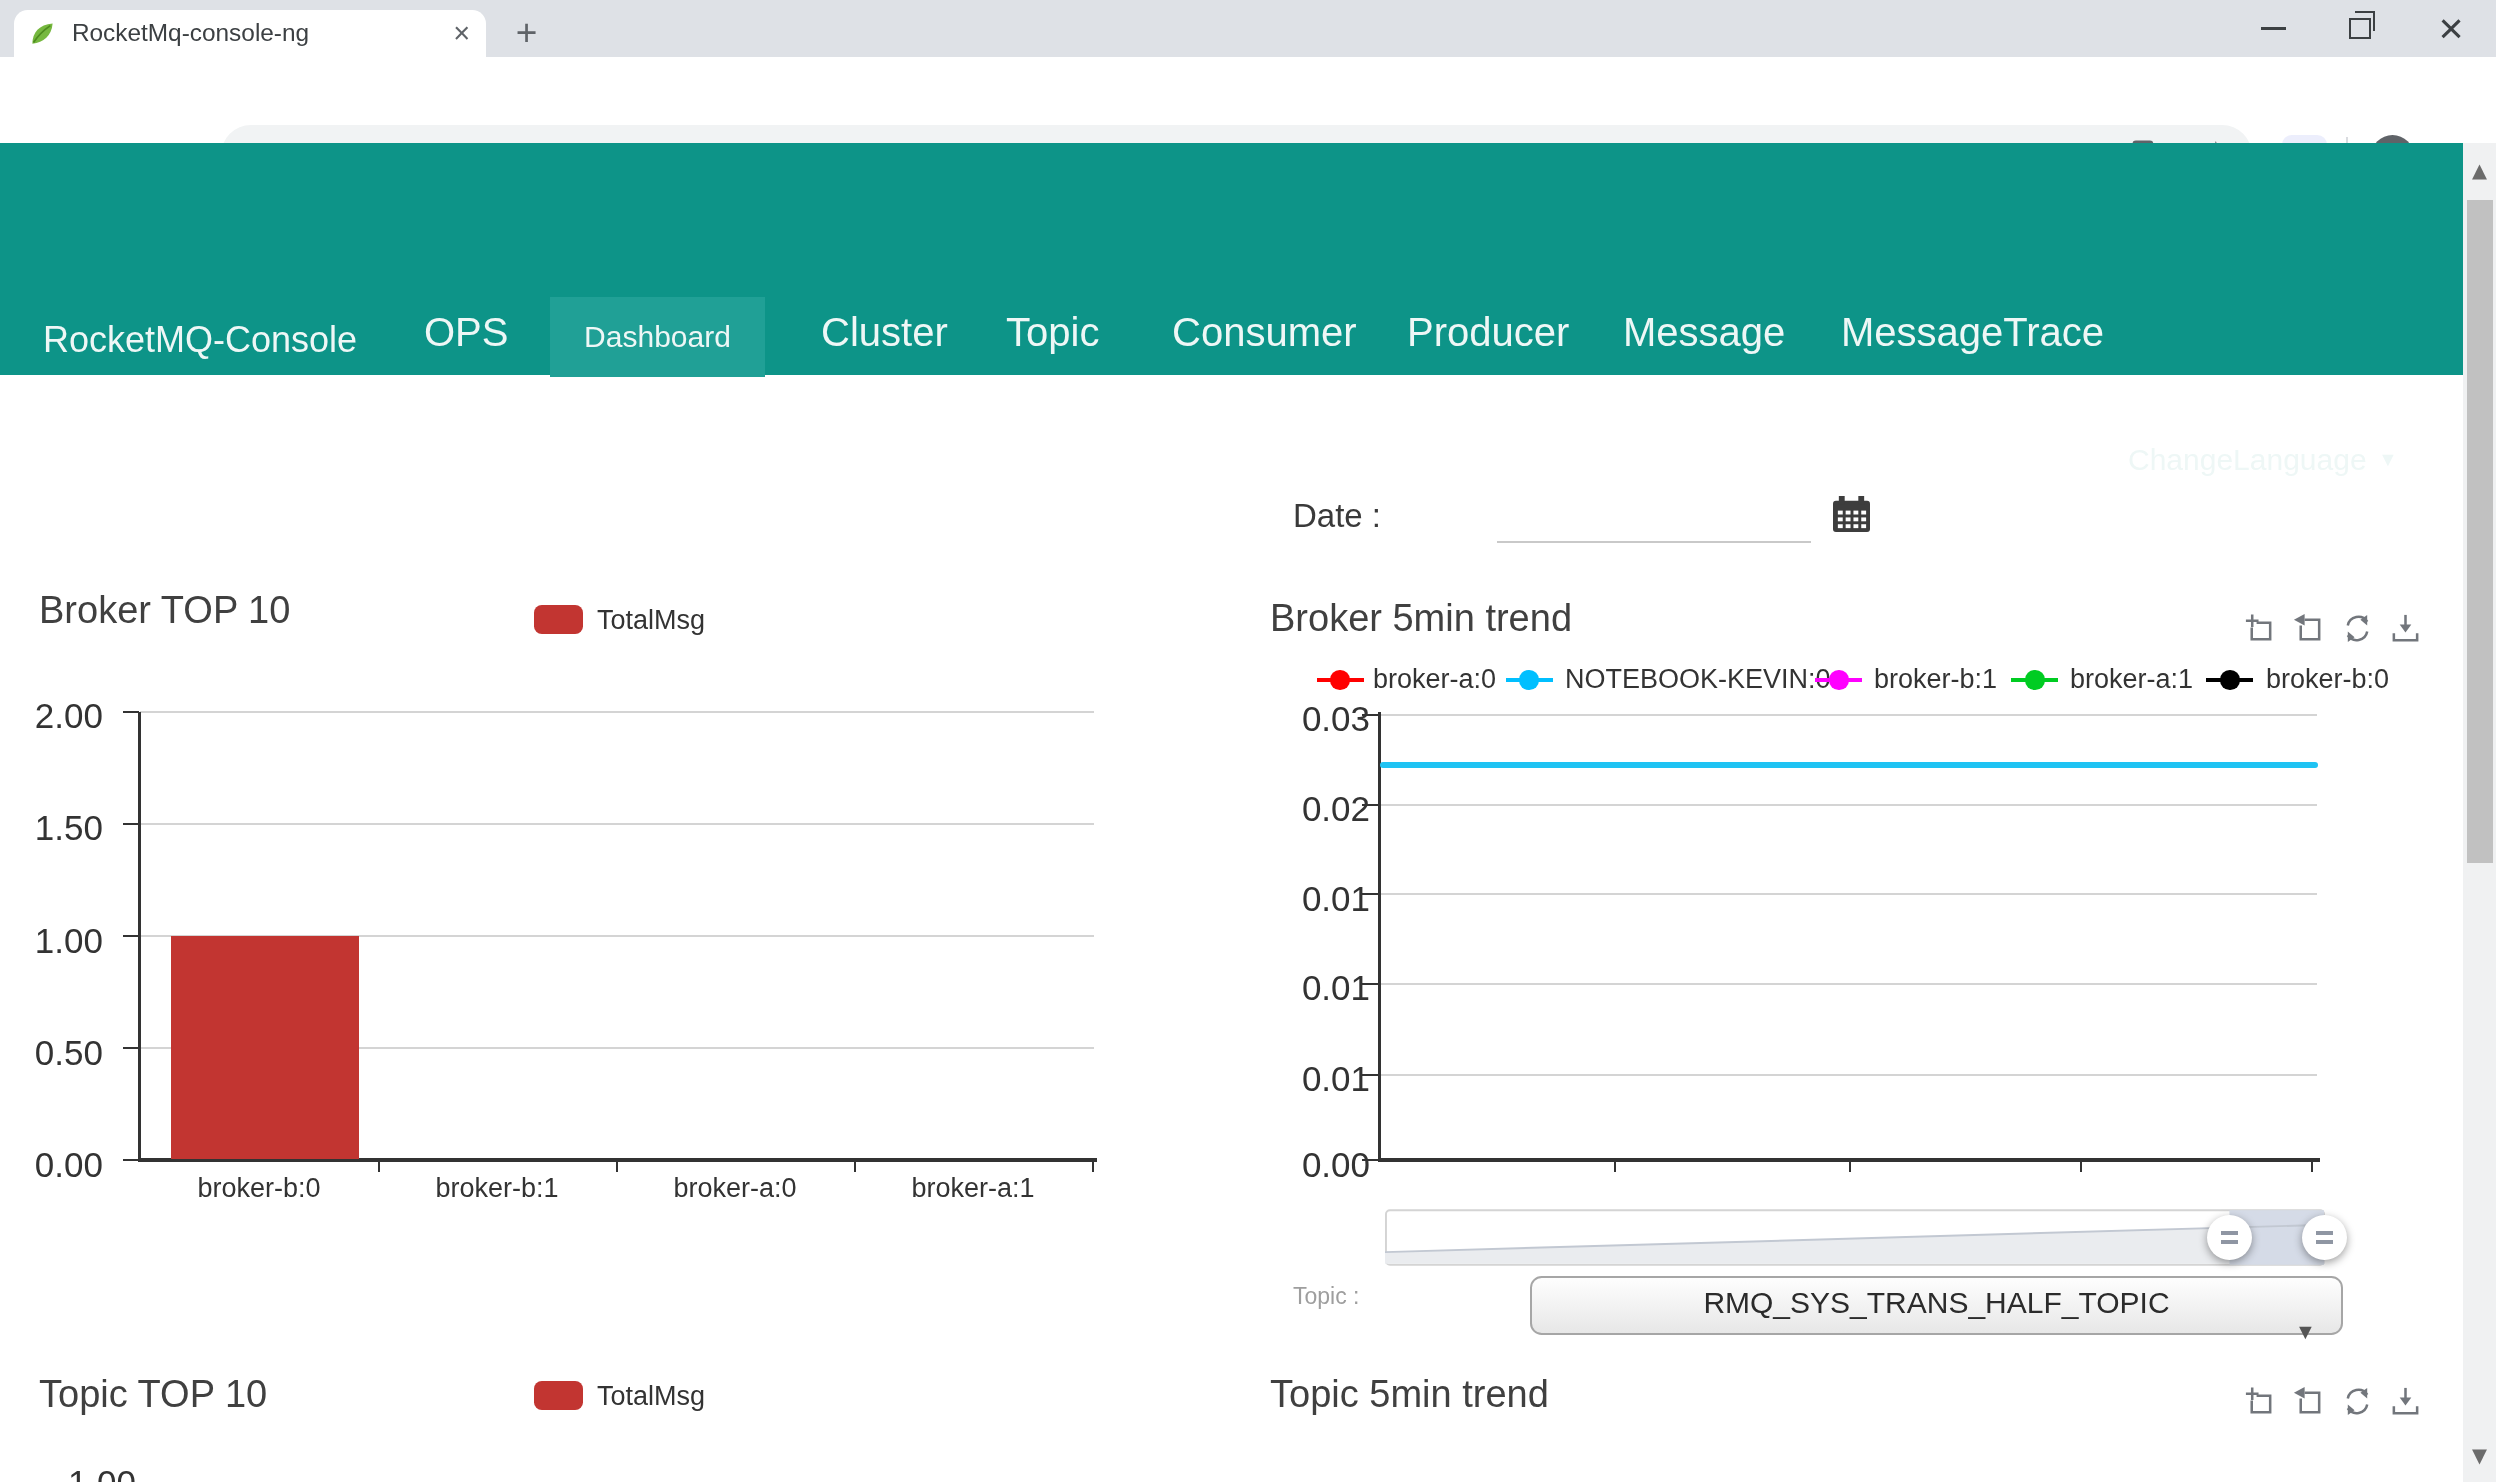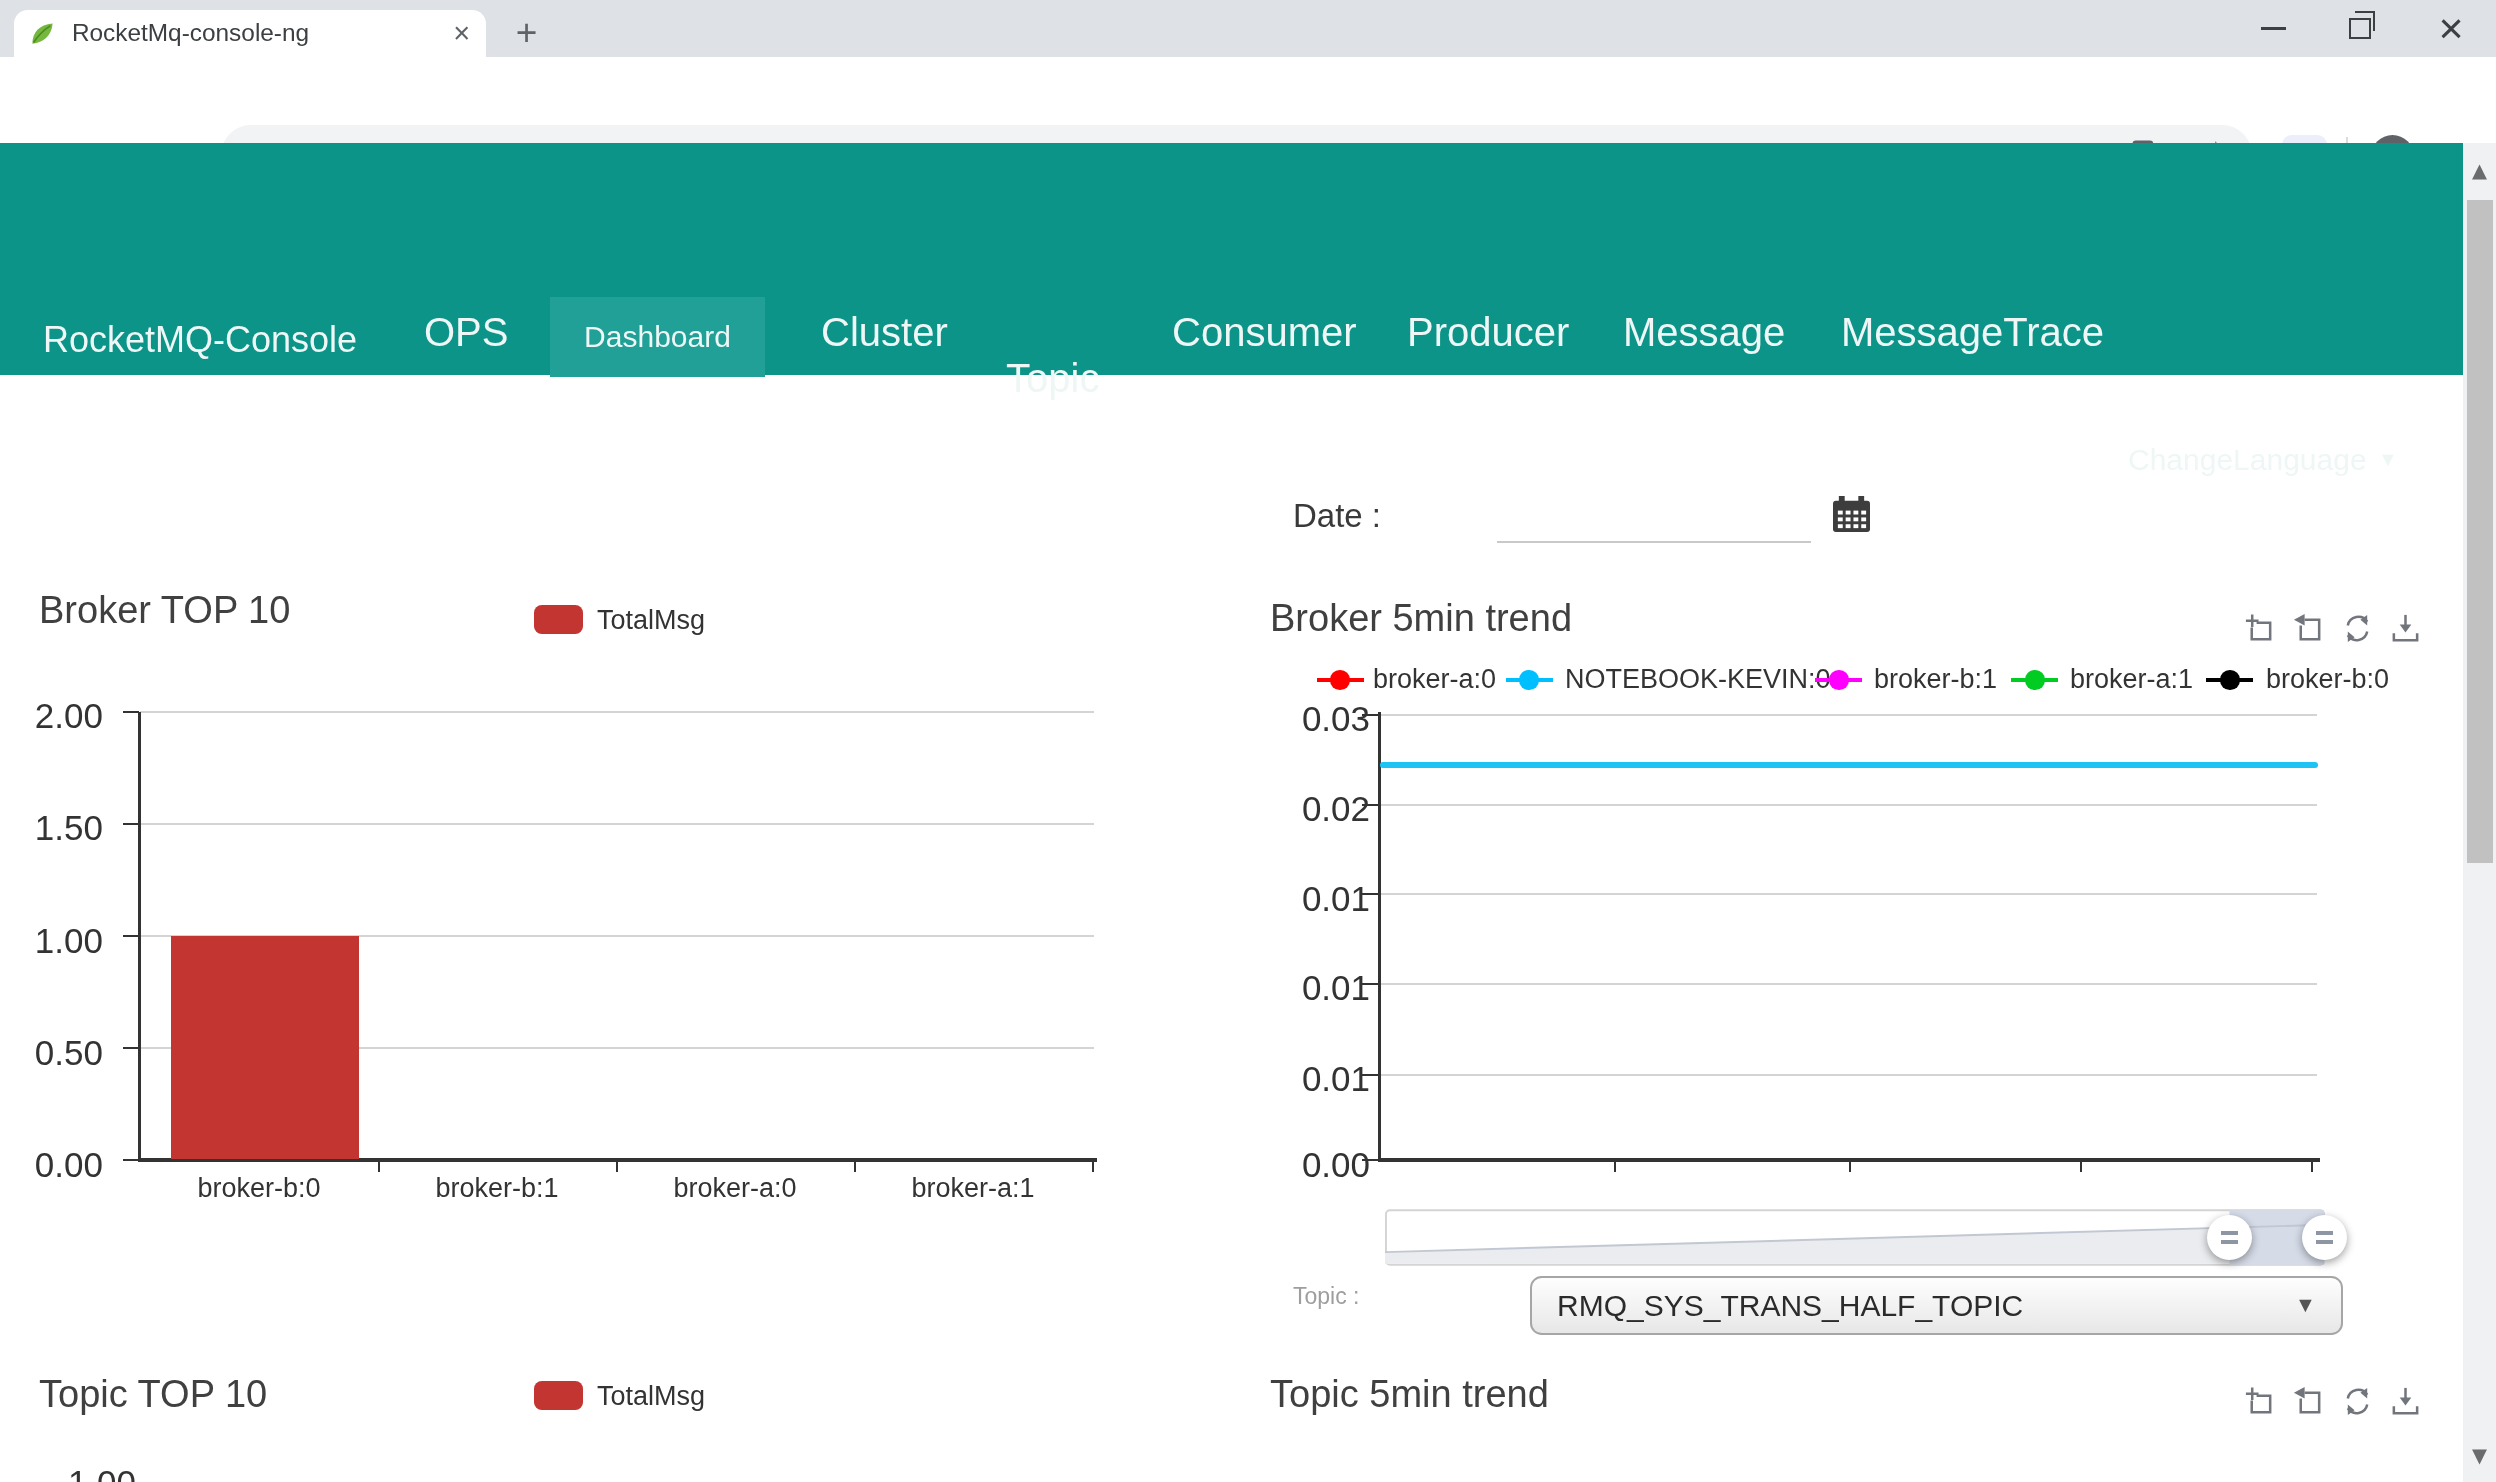--- a/index.html
+++ b/index.html
@@ -48,21 +48,21 @@
   .xlab{font-size:27px;color:#333;text-align:center;}
   .gridline{background:#d4d4d4;height:2px;}
   .axis{background:#333;}
   .tick{background:#333;}
 
   .date-label{font-size:33px;color:#3a3a3a;}
   .date-input{border-bottom:2px solid #c9c9c9;}
   .topic-label{font-size:23px;color:#9e9e9e;}
   .topic-select{border:2px solid #a6a6a6;border-radius:11.7px;
           background:linear-gradient(#fefefe,#e7e7e7);display:flex;align-items:center;
-          padding:0 25px;box-sizing:border-box;font-size:30px;color:#2b2b2b;}
+          padding:8px 25px;box-sizing:border-box;font-size:30px;color:#2b2b2b;flex-direction:column;}
   .sel-caret{margin-left:auto;color:#555;font-size:21.5px;}
 
   
   .lgline{height:3.9px;width:47px;}
   .lgdot{width:19.5px;height:19.5px;border-radius:50%;}
   .lgtext{font-size:27px;color:#333;}
   .c-red{background:#ff0000;} .c-cyan{background:#00bfff;} .c-mag{background:#ff00ff;}
   .c-green{background:#00cc22;} .c-black{background:#000000;}
 
   .trendline{background:#1fc3f3;height:5.9px;border-radius:2.9px;}
@@ -164,21 +164,21 @@
     <div class="abs" style="left:2436px;top:76px;width:39px;height:51px;display:flex;align-items:center;justify-content:center;font-size:35px;color:#5f6368;font-family:'DejaVu Sans',sans-serif;">⋮</div>
   </div>
 
   <div class="abs nav">
     <span class="abs brand">RocketMQ-Console</span>
     <span class="abs navitem" style="left:424px;">OPS</span>
     <div class="abs nav-active">
         <span>Dashboard</span>
       </div>
     <span class="abs navitem" style="left:821px;">Cluster</span>
-    <span class="abs navitem" style="left:1006px;margin-top:46px;">Topic</span>
+    <span class="abs navitem" style="left:1006px;">Topic</span>
     <span class="abs navitem" style="left:1172px;">Consumer</span>
     <span class="abs navitem" style="left:1407px;">Producer</span>
     <span class="abs navitem" style="left:1623px;">Message</span>
     <span class="abs navitem" style="left:1841px;">MessageTrace</span>
     <div class="abs chlang">
       <span>ChangeLanguage</span>
       <span class="caret">▼</span>
     </div>
   </div>
 

